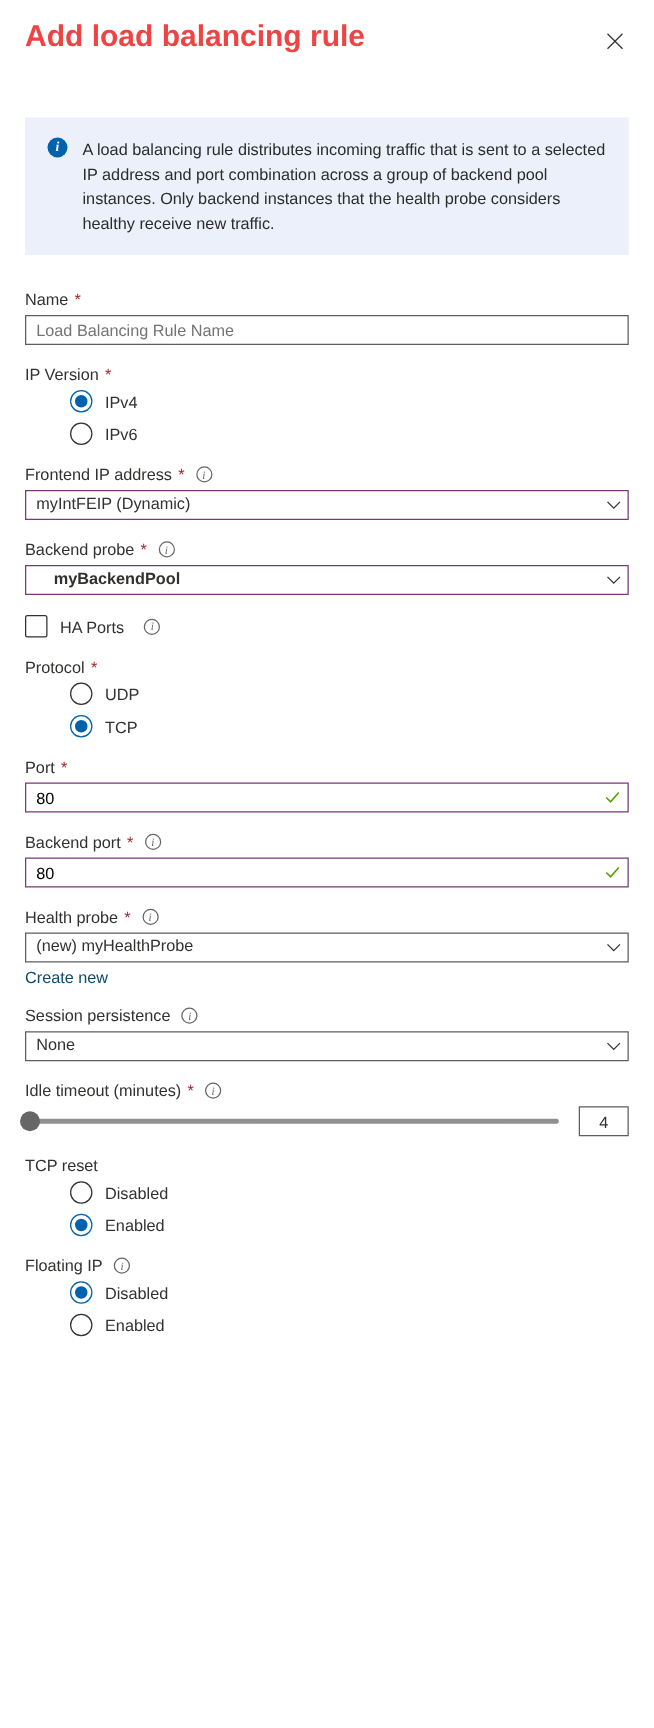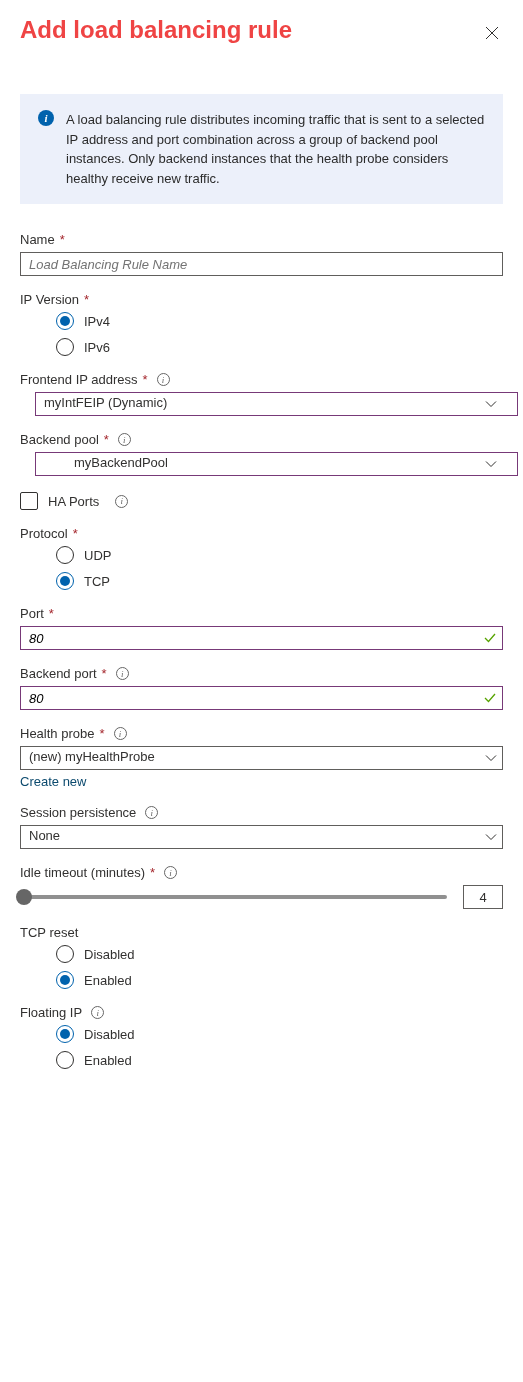--- a/index.html
+++ b/index.html
@@ -56,21 +56,21 @@
     .tip-icon {
       width: 13px; height: 13px; border-radius: 50%;
       border: 1px solid #666; display: inline-flex;
       align-items: center; justify-content: center; font-size: 9px;
       color: #666; font-style: italic; font-family: Georgia, serif;
       margin-left: 6px; cursor: help;
     }
     .text-input {
       width: 100%; height: 24px; padding: 2px 8px;
       border: 1px solid #605e5c; font-size: 13px;
-      font-family: inherit; outline: none; font-style: italic;
+      font-family: inherit; outline: none;
     }
     .text-input::placeholder { color: #737373; }
     .text-input.valid { border-color: #773978; padding-right: 40px; }
     .input-wrap { position: relative; }
     .check-icon {
       position: absolute; right: 6px; top: 50%;
       transform: translateY(-50%); color: #57a300;
       pointer-events: none;
     }
     .select-input {
@@ -78,22 +78,22 @@
       border: 1px solid #605e5c; font-size: 13px;
       font-family: inherit; outline: none; background: #fff;
       appearance: none; -webkit-appearance: none; cursor: pointer;
       position: relative;
     }
     .select-wrap { position: relative; }
     .chevron-icon {
       position: absolute; right: 6px; top: 50%;
       transform: translateY(-50%); pointer-events: none;
     }
-    .select-input.hl { border-color: #773978; margin-left: 15px; }
-    .select-input.bold { font-weight: 400; padding-left: 38px; }
+    .select-input.hl { border-color: #773978; }
+    .select-input.bold { font-weight: 700; padding-left: 22px; }
     .radio-group { display: flex; flex-direction: column; gap: 8px; margin-top: 4px;}
     .radio-option {
       display: flex; align-items: center; gap: 10px; cursor: pointer; padding-left: 36px;
     }
     .radio-circle {
       width: 18px; height: 18px; border-radius: 50%;
       border: 1px solid #323130; display: flex;
       align-items: center; justify-content: center; flex-shrink: 0;
     }
     .radio-circle.checked { border-color: #0062ad; }
@@ -184,21 +184,21 @@
       <span>myIntFEIP (Dynamic)</span>
     </div>
     <svg class="chevron-icon" width="12" height="8" viewBox="0 0 12 8">
       <path d="M1 1.5 L6 6.5 L11 1.5" stroke="#323130" stroke-width="1" fill="none"></path>
     </svg>
   </div>
 </div>
 
 <div class="field">
   <div class="field-label">
-    <span>Backend pool</span>
+    <span>Backend probe</span>
     <span class="req">*</span>
     <span class="tip-icon">i</span>
   </div>
   <div class="select-wrap">
     <div class="select-input hl bold">
       <span>myBackendPool</span>
     </div>
     <svg class="chevron-icon" width="12" height="8" viewBox="0 0 12 8">
       <path d="M1 1.5 L6 6.5 L11 1.5" stroke="#323130" stroke-width="1" fill="none"></path>
     </svg>

